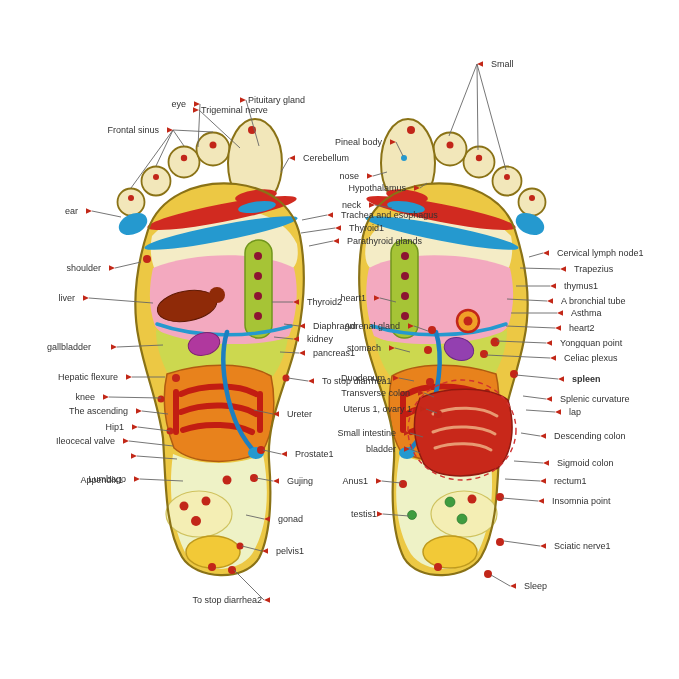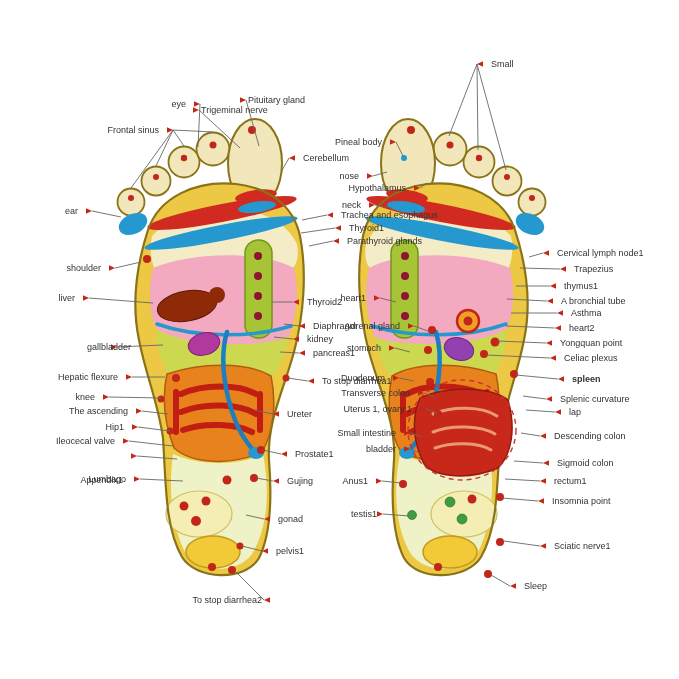--- a/index.html
+++ b/index.html
@@ -301,21 +301,21 @@
       <div class="lbl" style="top: 136px; color: rgb(51, 51, 51); right: 297px; text-align: right;">Pineal body</div>
       <div class="lbl" style="top: 170px; color: rgb(51, 51, 51); right: 320px; text-align: center;">nose</div>
       <div class="lbl" style="top: 182px; color: rgb(51, 51, 51); right: 273px; text-align: right;">Hypothalamus</div>
       <div class="lbl" style="top: 199px; color: rgb(51, 51, 51); right: 318px; text-align: right;">neck</div>
       <div class="lbl" style="top: 209px; color: rgb(51, 51, 51); left: 341px;">Trachea and esophagus</div>
       <div class="lbl" style="top: 222px; color: rgb(51, 51, 51); left: 349px;">Thyroid1</div>
       <div class="lbl" style="top: 235px; color: rgb(51, 51, 51); left: 347px;">Parathyroid glands</div>
       <div class="lbl" style="top: 205px; color: rgb(51, 51, 51); right: 601px; text-align: right;">ear</div>
       <div class="lbl" style="top: 262px; color: rgb(51, 51, 51); right: 578px; text-align: right;">shoulder</div>
       <div class="lbl" style="top: 292px; color: rgb(51, 51, 51); right: 604px; text-align: right;">liver</div>
-      <div class="lbl" style="top: 341px; color: rgb(51, 51, 51); right: 548px; text-align: right; padding-left: 46px;">gallbladder</div>
+      <div class="lbl" style="top: 341px; color: rgb(51, 51, 51); right: 588px; text-align: right; padding-left: 46px;">gallbladder</div>
       <div class="lbl" style="top: 371px; color: rgb(51, 51, 51); right: 561px; text-align: left;">Hepatic flexure</div>
       <div class="lbl" style="top: 391px; color: rgb(51, 51, 51); right: 584px; text-align: right;">knee</div>
       <div class="lbl" style="top: 405px; color: rgb(51, 51, 51); right: 551px; text-align: right;">The ascending</div>
       <div class="lbl" style="top: 421px; color: rgb(51, 51, 51); right: 555px; text-align: right;">Hip1</div>
       <div class="lbl" style="top: 435px; color: rgb(51, 51, 51); right: 564px; text-align: left;">Ileocecal valve</div>
       <div class="lbl" style="top: 450px; color: rgb(51, 51, 51); right: 556px; text-align: right; margin-top: 24px;">Appendix1</div>
       <div class="lbl" style="top: 473px; color: rgb(51, 51, 51); right: 553px; text-align: right;">Lumbago</div>
       <div class="lbl" style="top: 594px; color: rgb(51, 51, 51); right: 417px; text-align: right;">To stop diarrhea2</div>
       <div class="lbl" style="top: 296px; color: rgb(51, 51, 51); left: 307px;">Thyroid2</div>
       <div class="lbl" style="top: 320px; color: rgb(51, 51, 51); left: 313px;">Diaphragm</div>

